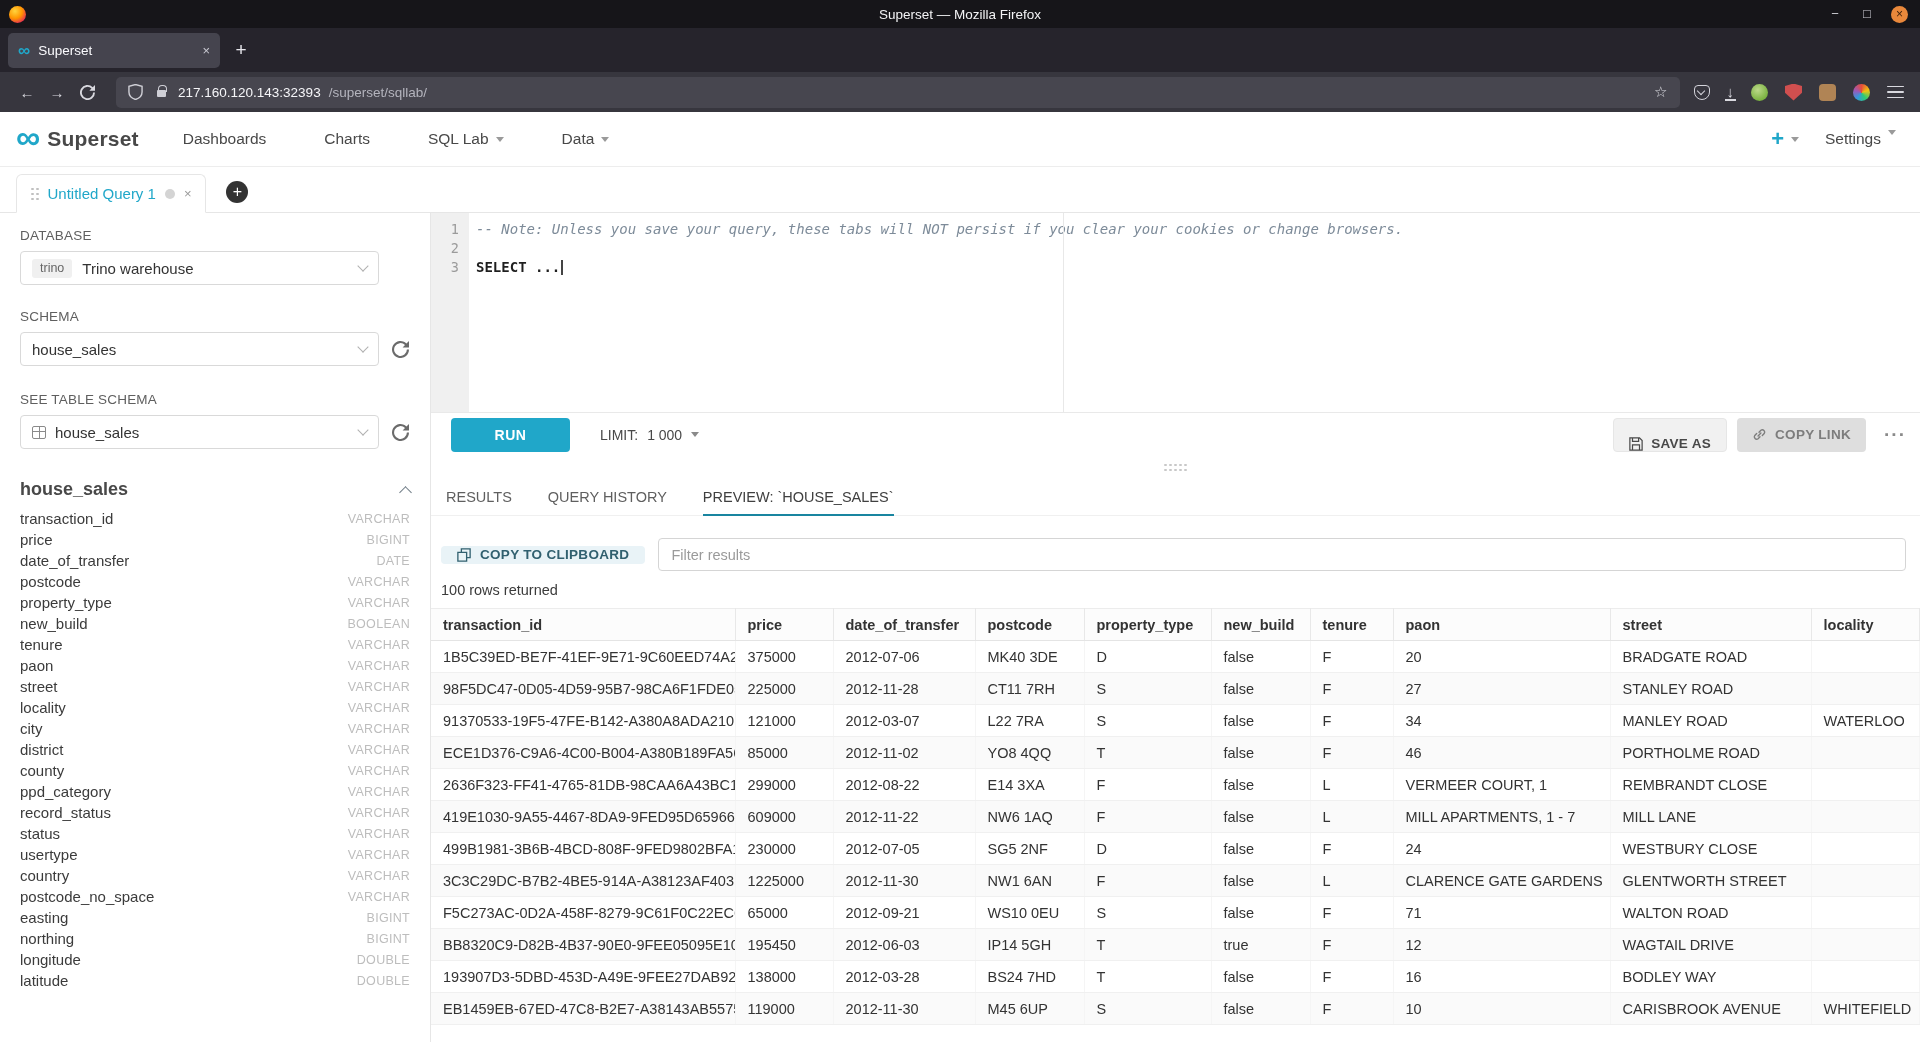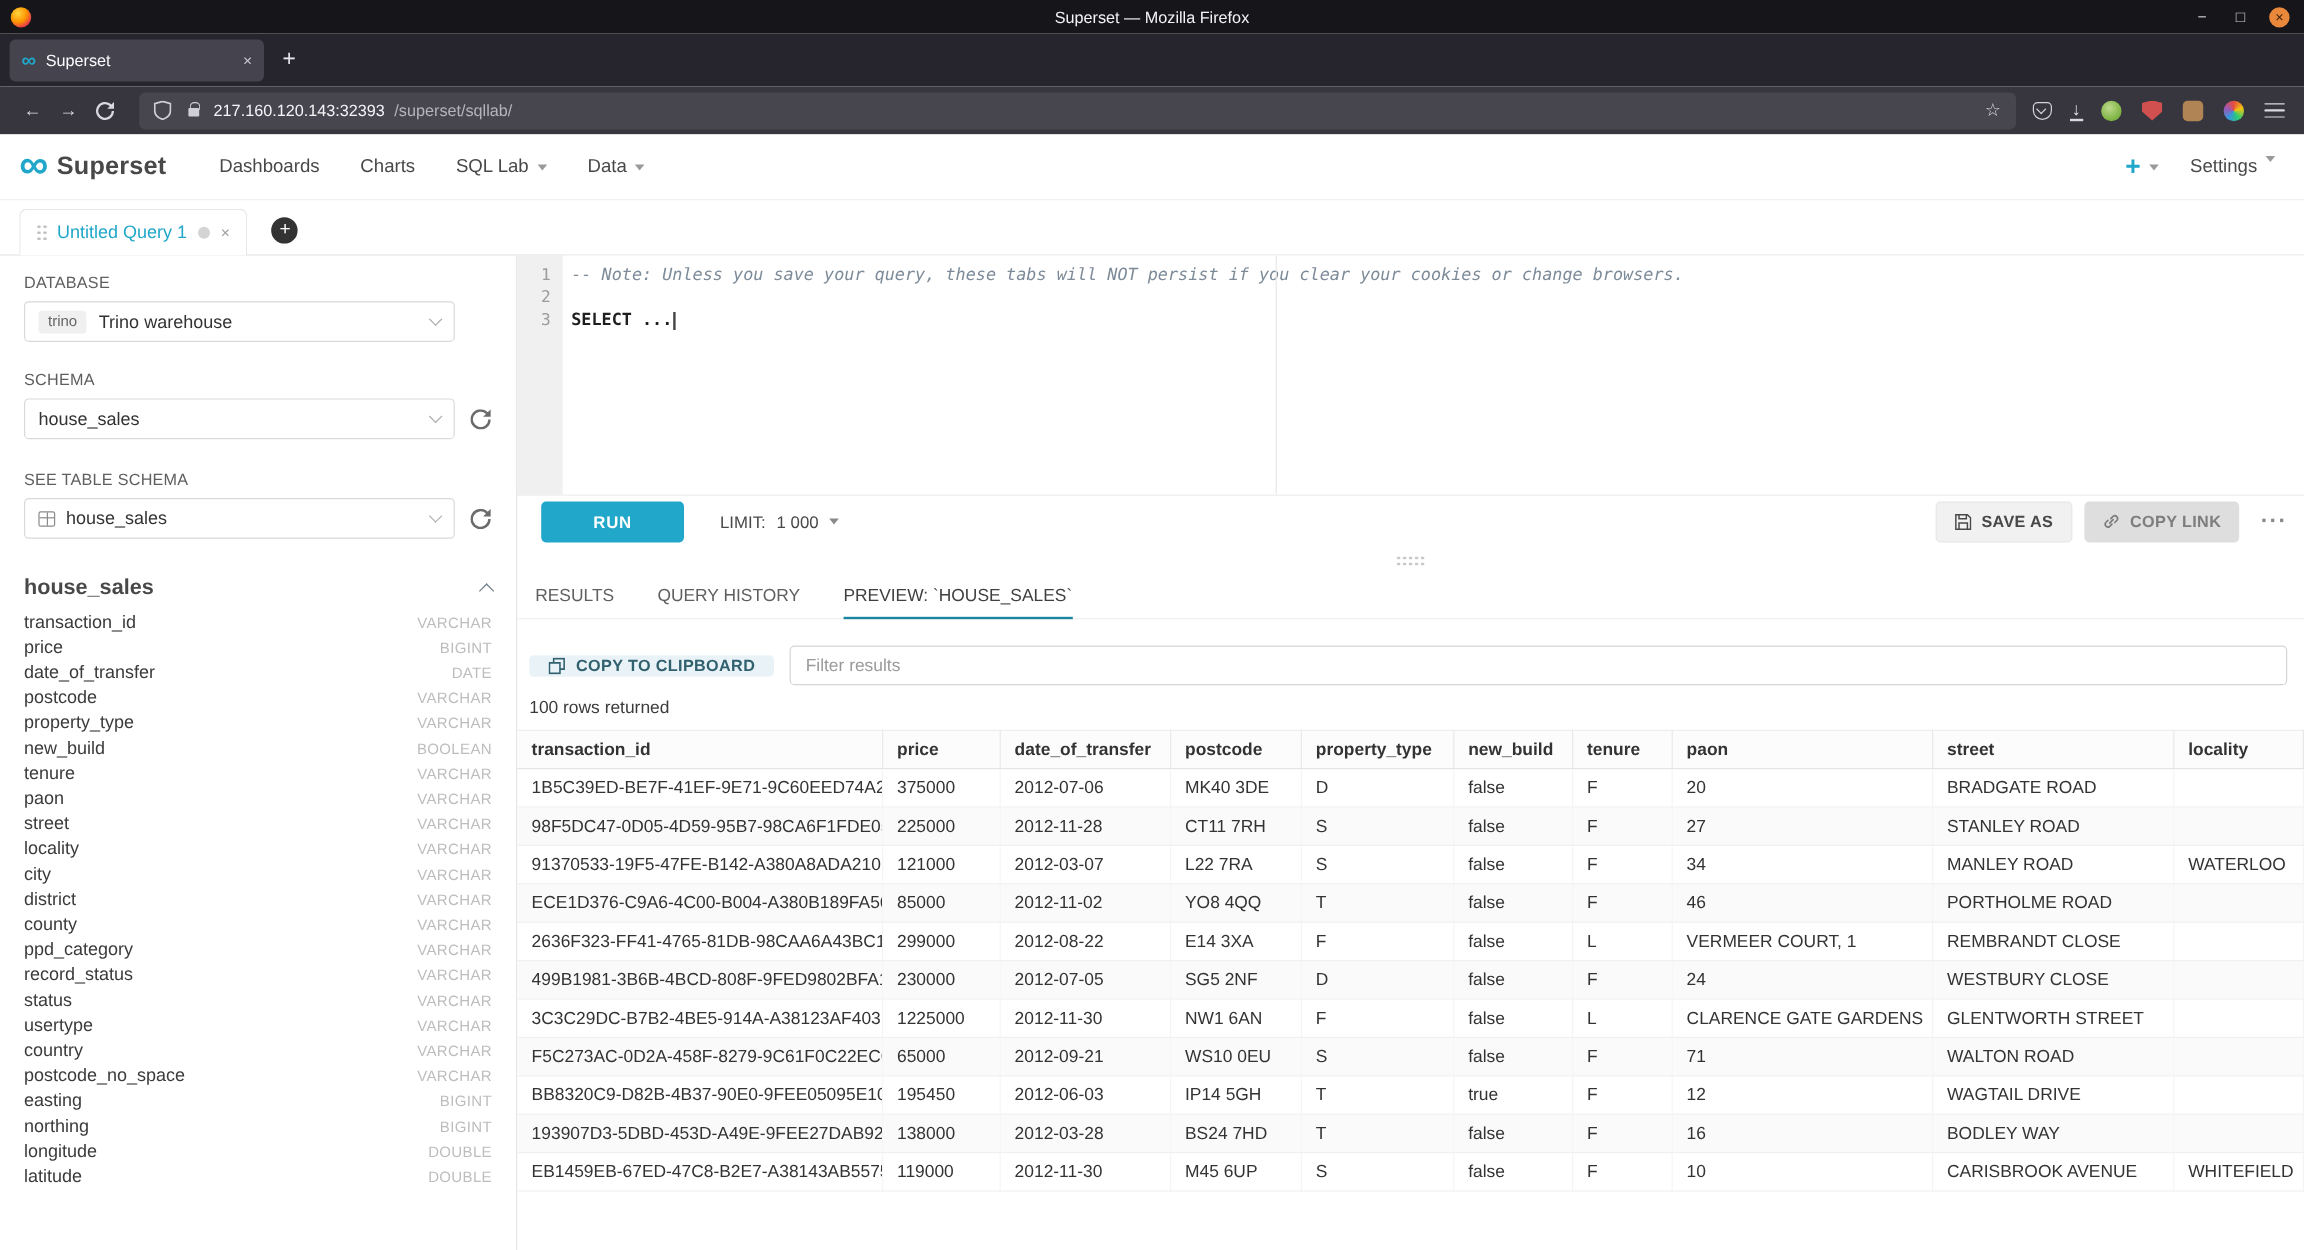--- a/index.html
+++ b/index.html
@@ -42,21 +42,21 @@
 .ext-brown{border-radius:4px;background:#b08455}
 .ext-pin{border-radius:50%;background:conic-gradient(#e74c3c,#f1c40f,#2ecc71,#3498db,#9b59b6,#e74c3c)}
 .hamburger{width:17px;height:13px;display:flex;flex-direction:column;justify-content:space-between;cursor:pointer}
 .hamburger i{height:1.8px;background:#d9d9df;border-radius:1px}
 
 
 .app-header{height:55px;background:#fff;display:flex;align-items:center;padding:0 24px 0 16px;border-bottom:1px solid #ededed}
 .brand{display:flex;align-items:center;gap:7px;cursor:pointer}
 .brand-logo{color:#20a7c9;font-size:34px;font-weight:700;line-height:1;margin-top:-4px}
 .brand-name{font-size:21px;font-weight:700;color:#484848;letter-spacing:.2px}
-.main-nav{display:flex;align-items:center;gap:34px;margin-left:44px}
+.main-nav{display:flex;align-items:center;gap:58px;margin-left:44px}
 .main-nav .nav-item{font-size:15.5px;color:#484848;display:flex;align-items:center;cursor:pointer}
 .tri{width:0;height:0;border-left:4.5px solid transparent;border-right:4.5px solid transparent;border-top:5px solid #9a9a9a;margin-left:7px}
 .header-right{margin-left:auto;display:flex;align-items:center;gap:26px}
 .plus-btn{display:flex;align-items:center;font-size:22px;font-weight:700;color:#20a7c9;cursor:pointer}
 .settings-btn{display:flex;align-items:flex-start;font-size:15.5px;color:#484848;cursor:pointer}
 
 
 .querytab-row{height:46px;background:#fff;border-bottom:1px solid #e6e6e6;display:flex;align-items:flex-end;padding-left:16px}
 .query-tab{height:39px;margin-bottom:-1px;background:#fff;border:1px solid #e6e6e6;border-bottom:1px solid #fff;border-radius:6px 6px 0 0;display:flex;align-items:center;gap:9px;padding:0 14px;cursor:pointer}
 .tabdots{width:2.5px;height:2.5px;border-radius:50%;color:#c0c0c0;background:currentColor;box-shadow:0 5px,0 10px,5px 0,5px 5px,5px 10px;margin:-9px 5px 0 0}
@@ -96,21 +96,21 @@
 .cursor{display:inline-block;width:2px;height:15px;background:#444;vertical-align:text-bottom;margin-left:1px}
 .print-margin{position:absolute;left:632px;top:0;bottom:0;width:1px;background:#e8e8e8}
 
 .editor-toolbar{height:43px;display:flex;align-items:center;padding:0 14px}
 .run-btn{width:119px;height:34px;background:#20a7c9;color:#fff;font-size:14px;font-weight:700;letter-spacing:.6px;border:none;border-radius:4px;display:flex;align-items:center;justify-content:center;cursor:pointer;margin-left:6px}
 .limit-ctl{display:flex;align-items:center;margin-left:30px;cursor:pointer}
 .limit-label{font-size:14px;color:#484848}
 .limit-value{font-size:14px;color:#484848;margin-left:9px}
 .limit-ctl .tri{border-top-color:#8a8a8a;margin-left:9px}
 .toolbar-right{margin-left:auto;display:flex;align-items:center;gap:10px}
-.saveas-btn{height:34px;padding:0 15px;background:#f1f1f1;border:1px solid #e6e6e6;border-radius:4px;display:flex;align-items:center;gap:8px;font-size:13.5px;font-weight:700;letter-spacing:.3px;color:#484848;cursor:pointer}
+.saveas-btn{height:34px;padding:0 15px;background:#f1f1f1;border:1px solid #e6e6e6;border-radius:4px;display:flex;align-items:flex-end;gap:8px;font-size:13.5px;font-weight:700;letter-spacing:.3px;color:#484848;cursor:pointer}
 .copylink-btn{height:34px;padding:0 15px;background:#dedede;border:none;border-radius:4px;display:flex;align-items:center;gap:8px;font-size:13.5px;font-weight:700;letter-spacing:.3px;color:#7d7d7d;cursor:pointer}
 .more-btn{font-size:19px;font-weight:700;color:#8a8a8a;margin-left:8px;cursor:pointer;letter-spacing:1px}
 
 .splitter{height:22px;display:flex;align-items:center;justify-content:center;cursor:row-resize}
 .split-dots{width:2.5px;height:2.5px;border-radius:50%;color:#c8c8c8;background:currentColor;box-shadow:5px 0,10px 0,15px 0,20px 0,0 5px,5px 5px,10px 5px,15px 5px,20px 5px;margin:-4px 20px 0 0}
 
 
 .results-tabbar{display:flex;gap:36px;padding:0 15px;height:38px;border-bottom:1px solid #f0f0f0}
 .rtab{display:flex;align-items:center;font-size:14.5px;color:#5f5f5f;position:relative;cursor:pointer;white-space:nowrap}
 .rtab.active{color:#404040}
@@ -511,20 +511,32 @@
               <td>2012-08-22</td>
               <td>E14 3XA</td>
               <td>F</td>
               <td>false</td>
               <td>L</td>
               <td>VERMEER COURT, 1</td>
               <td>REMBRANDT CLOSE</td>
               <td></td>
             </tr>
             <tr>
+              <td>419E1030-9A55-4467-8DA9-9FED95D65966</td>
+              <td>609000</td>
+              <td>2012-11-22</td>
+              <td>NW6 1AQ</td>
+              <td>F</td>
+              <td>false</td>
+              <td>L</td>
+              <td>MILL APARTMENTS, 1 - 7</td>
+              <td>MILL LANE</td>
+              <td></td>
+            </tr>
+            <tr>
               <td>499B1981-3B6B-4BCD-808F-9FED9802BFA1</td>
               <td>230000</td>
               <td>2012-07-05</td>
               <td>SG5 2NF</td>
               <td>D</td>
               <td>false</td>
               <td>F</td>
               <td>24</td>
               <td>WESTBURY CLOSE</td>
               <td></td>

